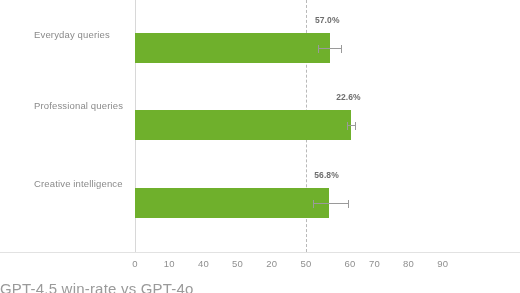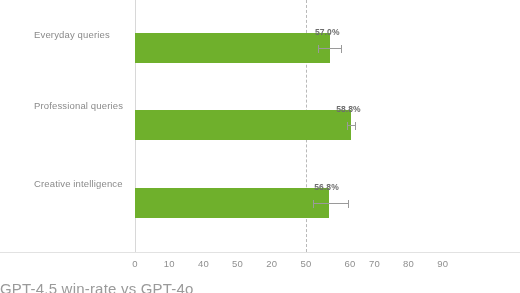--- a/index.html
+++ b/index.html
@@ -38,21 +38,21 @@
   .cat-3{top:-10px;}
 
   .bar{
     position:absolute;left:135px;height:30px;top:0;
     background:#6fb02c;
   }
 
   .value-label{
     position:absolute;top:-18px;
     font-size:8.5px;font-weight:bold;color:#6d6d6d;
-    white-space:nowrap;letter-spacing:.1px;margin-top:12px;
+    white-space:nowrap;letter-spacing:.1px;
   }
 
   
   .err{
     position:absolute;top:15px;height:1px;background:#9a9a9a;
   }
   .err .cap{
     position:absolute;top:-3.5px;width:1px;height:8px;background:#9a9a9a;
   }
   .err .cap-lo{left:0;}
@@ -89,21 +89,21 @@
     <div class="value-label" id="val-0" style="left: 314.94px;">57.0%</div>
     <div class="err" id="err-0" style="left: 317.97px; width: 23.94px; background: rgb(154, 154, 154);">
       <div class="cap cap-lo" style="background: rgb(154, 154, 154);"></div>
       <div class="cap cap-hi" style="background: rgb(154, 154, 154);"></div>
     </div>
   </div>
 
   <div class="row row-2">
     <div class="cat-label cat-2">Professional queries</div>
     <div class="bar" id="bar-1" style="width: 216.144px; background: rgb(111, 176, 44);"></div>
-    <div class="value-label" id="val-1" style="left: 336.144px;">58.8%</div>
+    <div class="value-label" id="val-1" style="left: 336.144px;">22.6%</div>
     <div class="err" id="err-1" style="left: 347.04px; width: 8.55px; background: rgb(154, 154, 154);">
       <div class="cap cap-lo" style="background: rgb(154, 154, 154);"></div>
       <div class="cap cap-hi" style="background: rgb(154, 154, 154);"></div>
     </div>
   </div>
 
   <div class="row row-3">
     <div class="cat-label cat-3">Creative intelligence</div>
     <div class="bar" id="bar-2" style="width: 194.256px; background: rgb(111, 176, 44);"></div>
     <div class="value-label" id="val-2" style="left: 314.256px;">56.8%</div>

